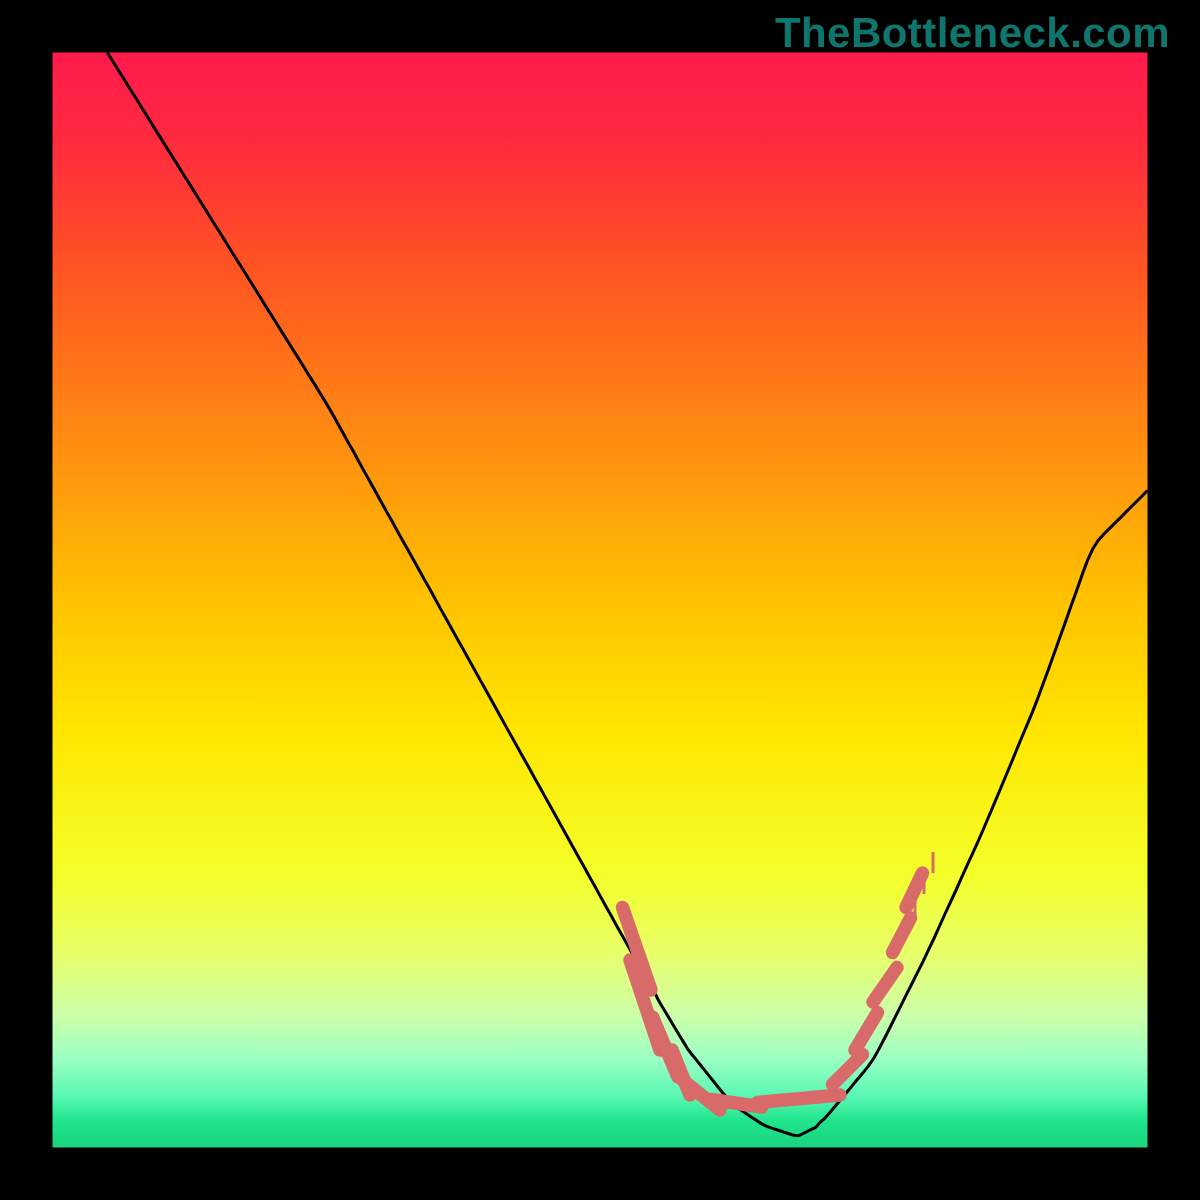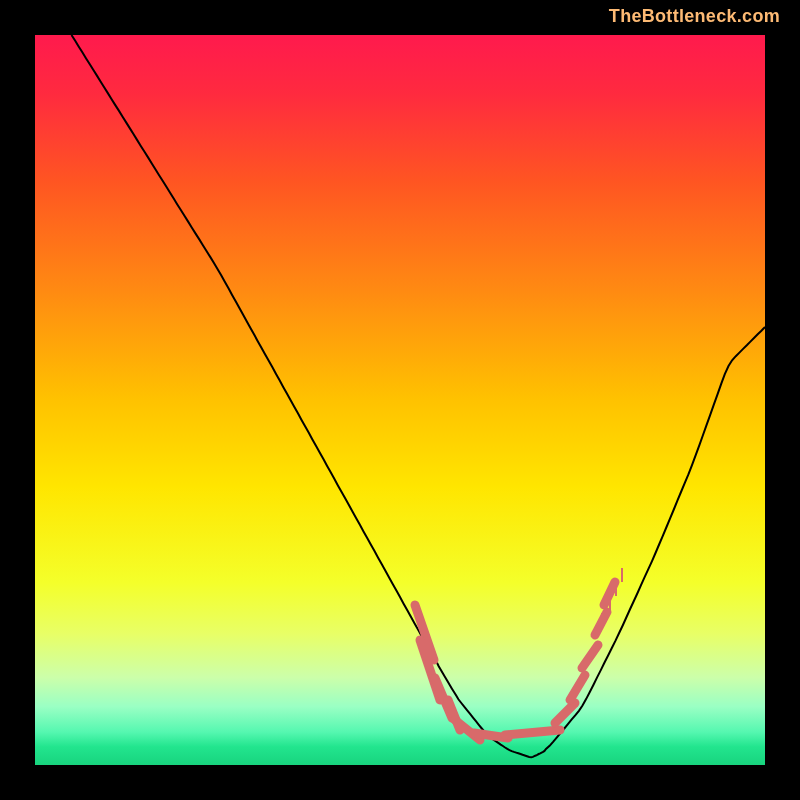--- a/index.html
+++ b/index.html
@@ -14,23 +14,23 @@
     position: absolute;
     top: 0; left: 0;
     width: 800px;
     height: 800px;
     background: #000000;
   }
   .watermark {
     position: absolute;
     top: 6px;
     right: 20px;
-    color: #fdba74;
+    color: #0f766e;
     font-family: Arial, Helvetica, sans-serif;
-    font-size: 18px;
+    font-size: 28px;
     font-weight: 600;
     letter-spacing: 0.3px;
     user-select: none;
   }
   svg {
     position: absolute;
     top: 0; left: 0;
   }
 </style>
 </head>

